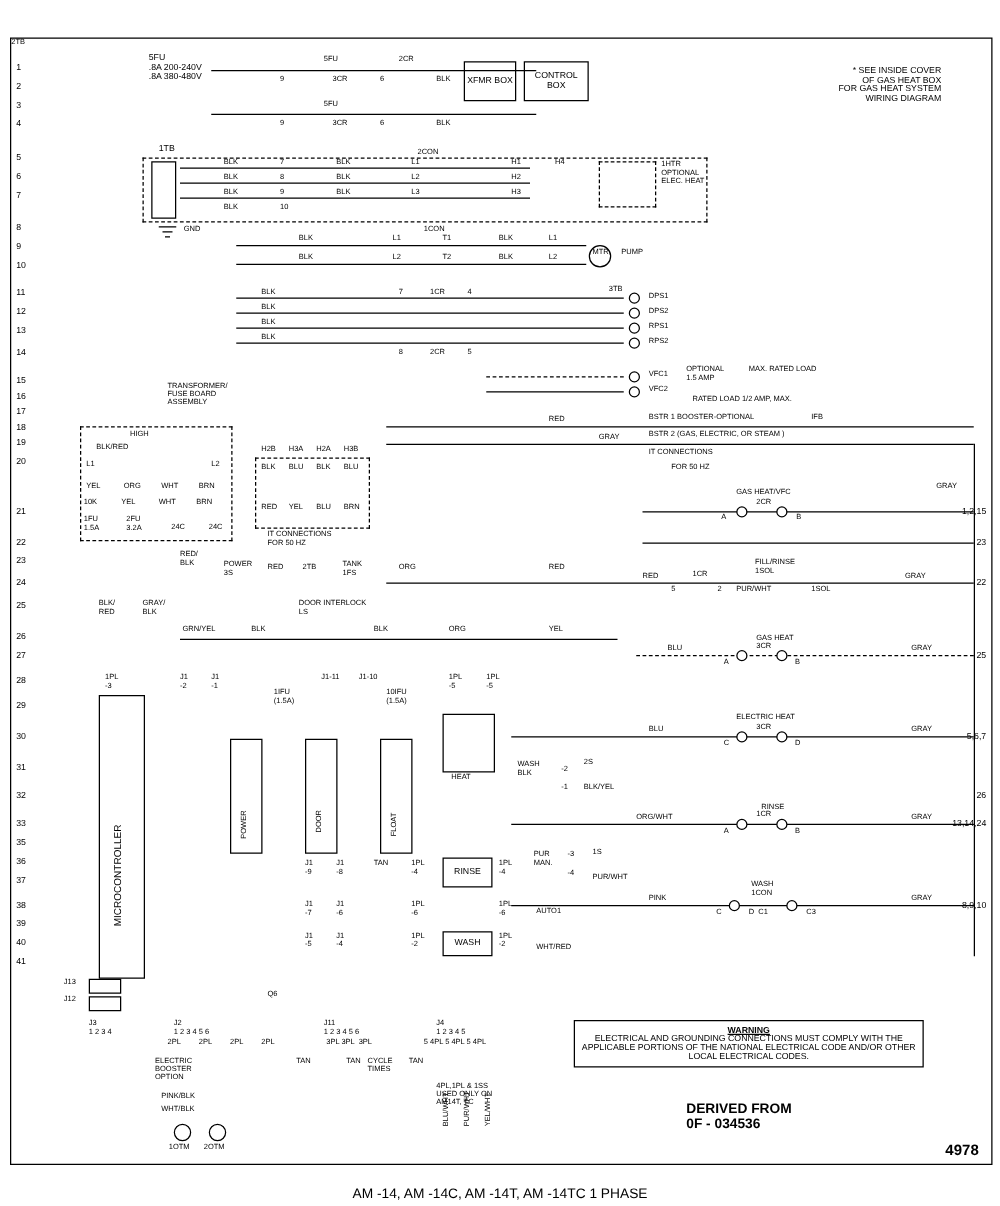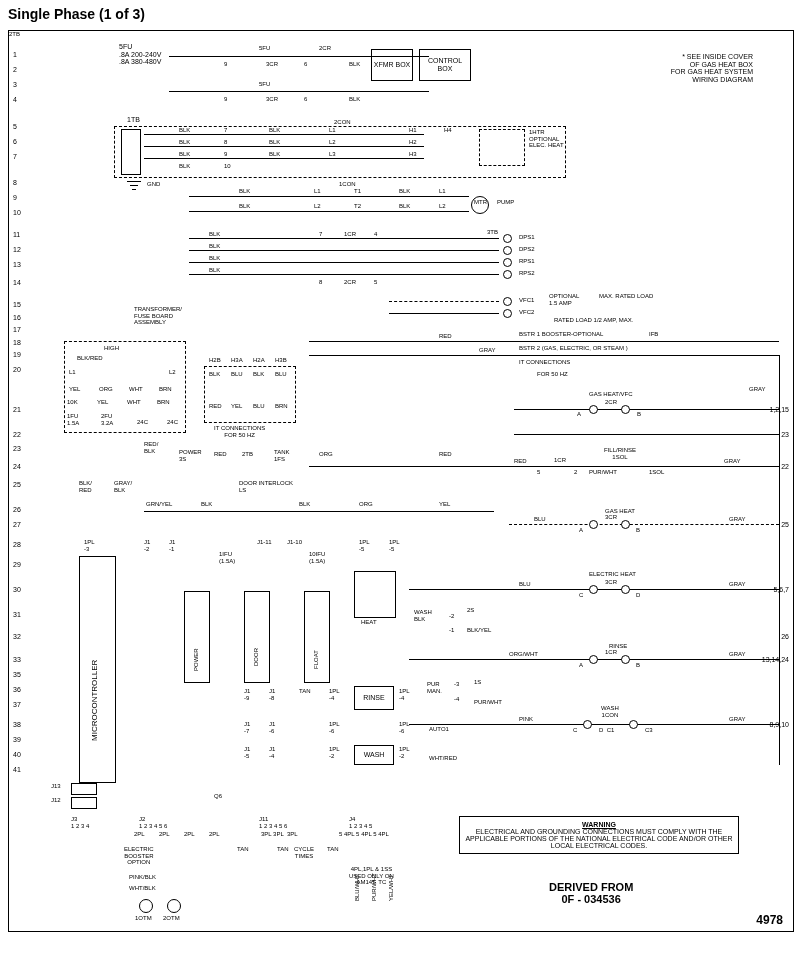--- a/index.html
+++ b/index.html
@@ -1,20 +1,20 @@
 <!DOCTYPE html>
 <html><head>
 <meta charset="utf-8">
 <style>
   html,body{margin:0;padding:0;background:#fff;font-family:Arial,Helvetica,sans-serif;font-size:8px;color:#000}
   .page{width:800px;height:965px;position:relative;margin:0 auto}
   .title{font-weight:bold;font-size:14px;padding:6px 0 4px 8px}
   .frame{position:absolute;left:8px;top:30px;width:784px;height:900px;border:1px solid #000}
   .lbl{position:absolute;font-size:7px;line-height:1.1;white-space:pre}
-  .lblc{position:absolute;font-size:7px;line-height:1.1;text-align:center;white-space:pre}
+  .lblc{position:absolute;font-size:7px;line-height:1.1;white-space:pre}
   .small{font-size:6px}
   .box{position:absolute;border:1px solid #000;font-size:7px;text-align:center;display:flex;align-items:center;justify-content:center;line-height:1.1}
   .wire{position:absolute;background:#000}
   .hwire{height:1px}
   .vwire{width:1px}
   .rownum{position:absolute;left:4px;font-size:7px}
   .rownumR{position:absolute;right:4px;font-size:7px}
   .rot{transform:rotate(-90deg);transform-origin:left top}
   .footer{position:absolute;left:0;right:0;bottom:0;text-align:center;font-size:11px;padding:4px 0}
   .ground{position:absolute;width:14px;height:14px}
@@ -22,21 +22,20 @@
   .ground .g2{position:absolute;left:3px;top:4px;width:8px;height:1px;background:#000}
   .ground .g3{position:absolute;left:5px;top:8px;width:4px;height:1px;background:#000}
   .circ{position:absolute;width:7px;height:7px;border:1px solid #000;border-radius:50%;background:#fff}
   .dashbox{position:absolute;border:1px dashed #000}
   .warn{position:absolute;border:1px solid #000;text-align:center;padding:4px;font-size:7px}
 </style>
 </head>
 <body>
 <div class="page">
 
-<div class="title">Single Phase (1 of 3)</div>
 
 <div class="frame">
 
   <div>
     <div class="rownum" style="top:20px">1</div>
     <div class="rownum" style="top:35px">2</div>
     <div class="rownum" style="top:50px">3</div>
     <div class="rownum" style="top:65px">4</div>
     <div class="rownum" style="top:92px">5</div>
     <div class="rownum" style="top:107px">6</div>
@@ -466,14 +465,15 @@
 ELECTRICAL CODES.</div>
   </div>
 
   <div class="lblc" style="left:540px;top:850px;font-size:11px;font-weight:bold">DERIVED FROM
 0F - 034536</div>
 
   <div class="lbl" style="right:10px;bottom:4px;font-size:12px;font-weight:bold">4978</div>
 
 </div>
 
+<div class="footer">AM -14, AM -14C, AM -14T, AM -14TC 1 PHASE</div>
 
 </div>
 
 </body></html>

